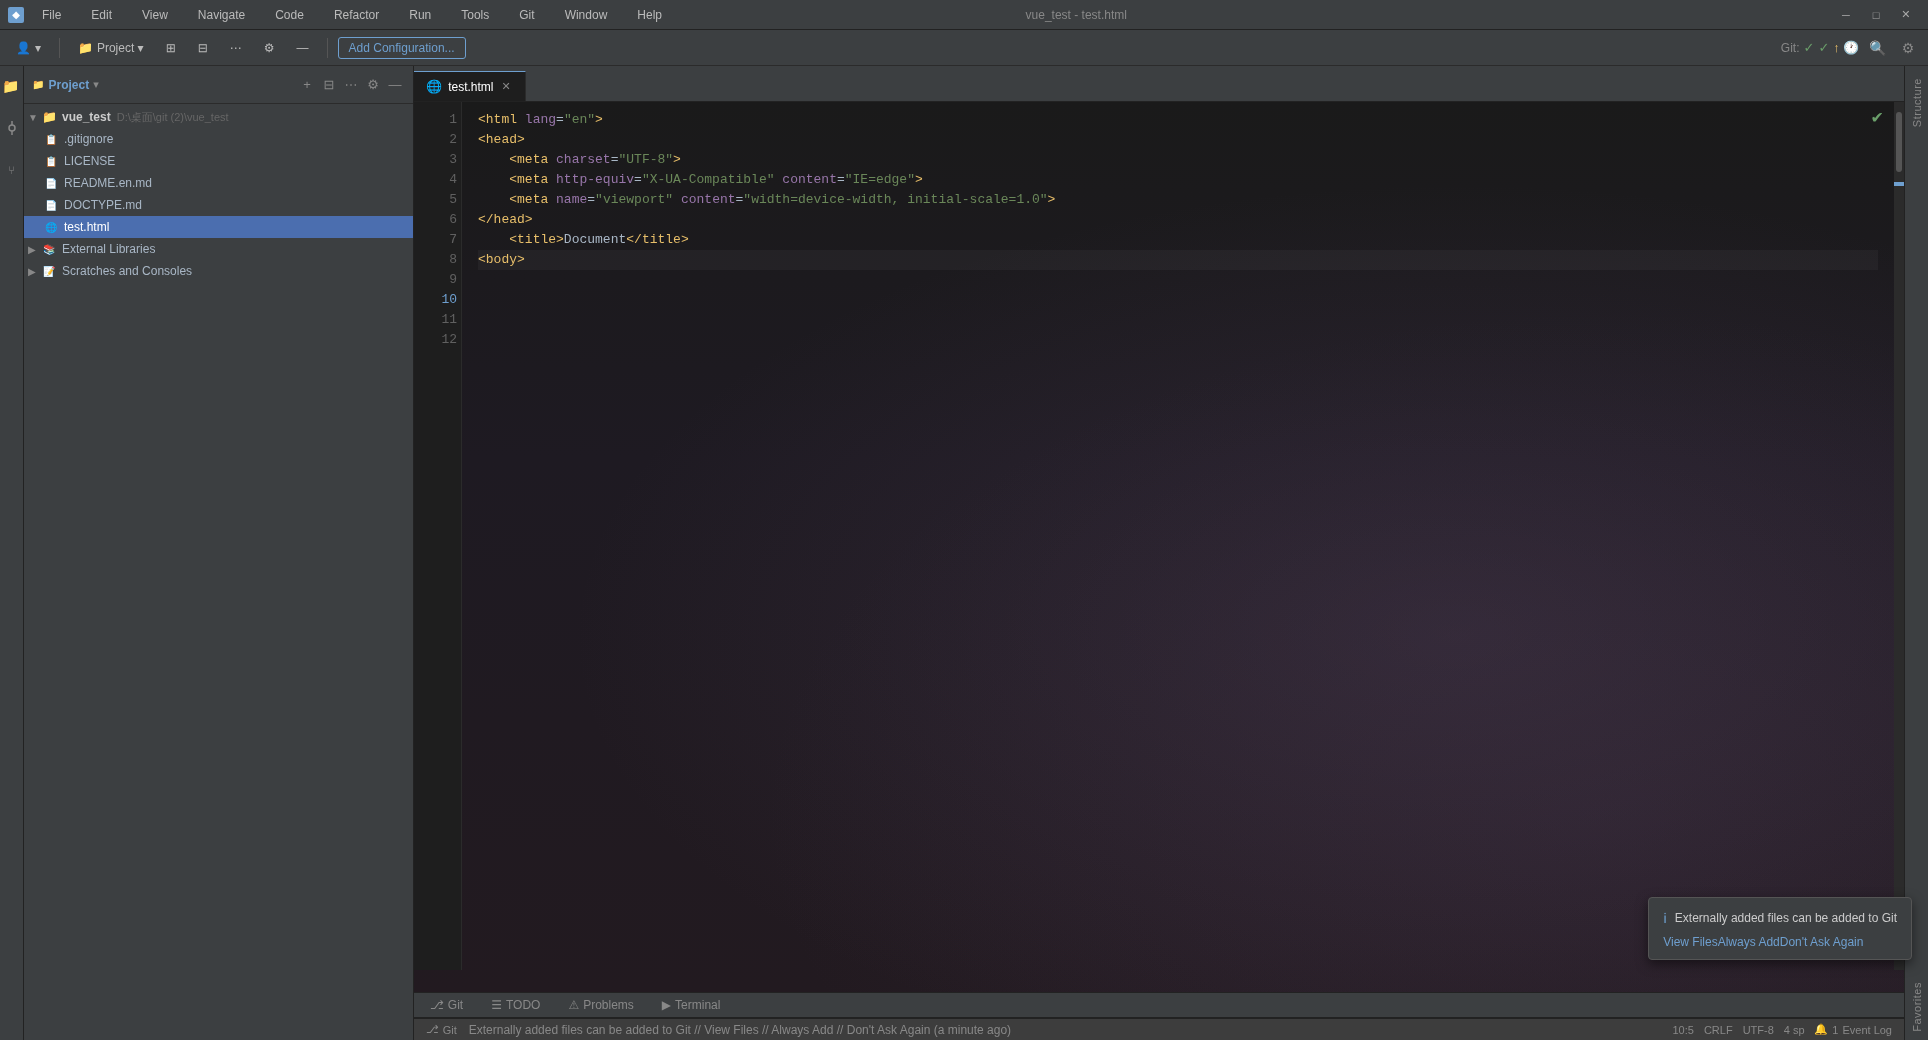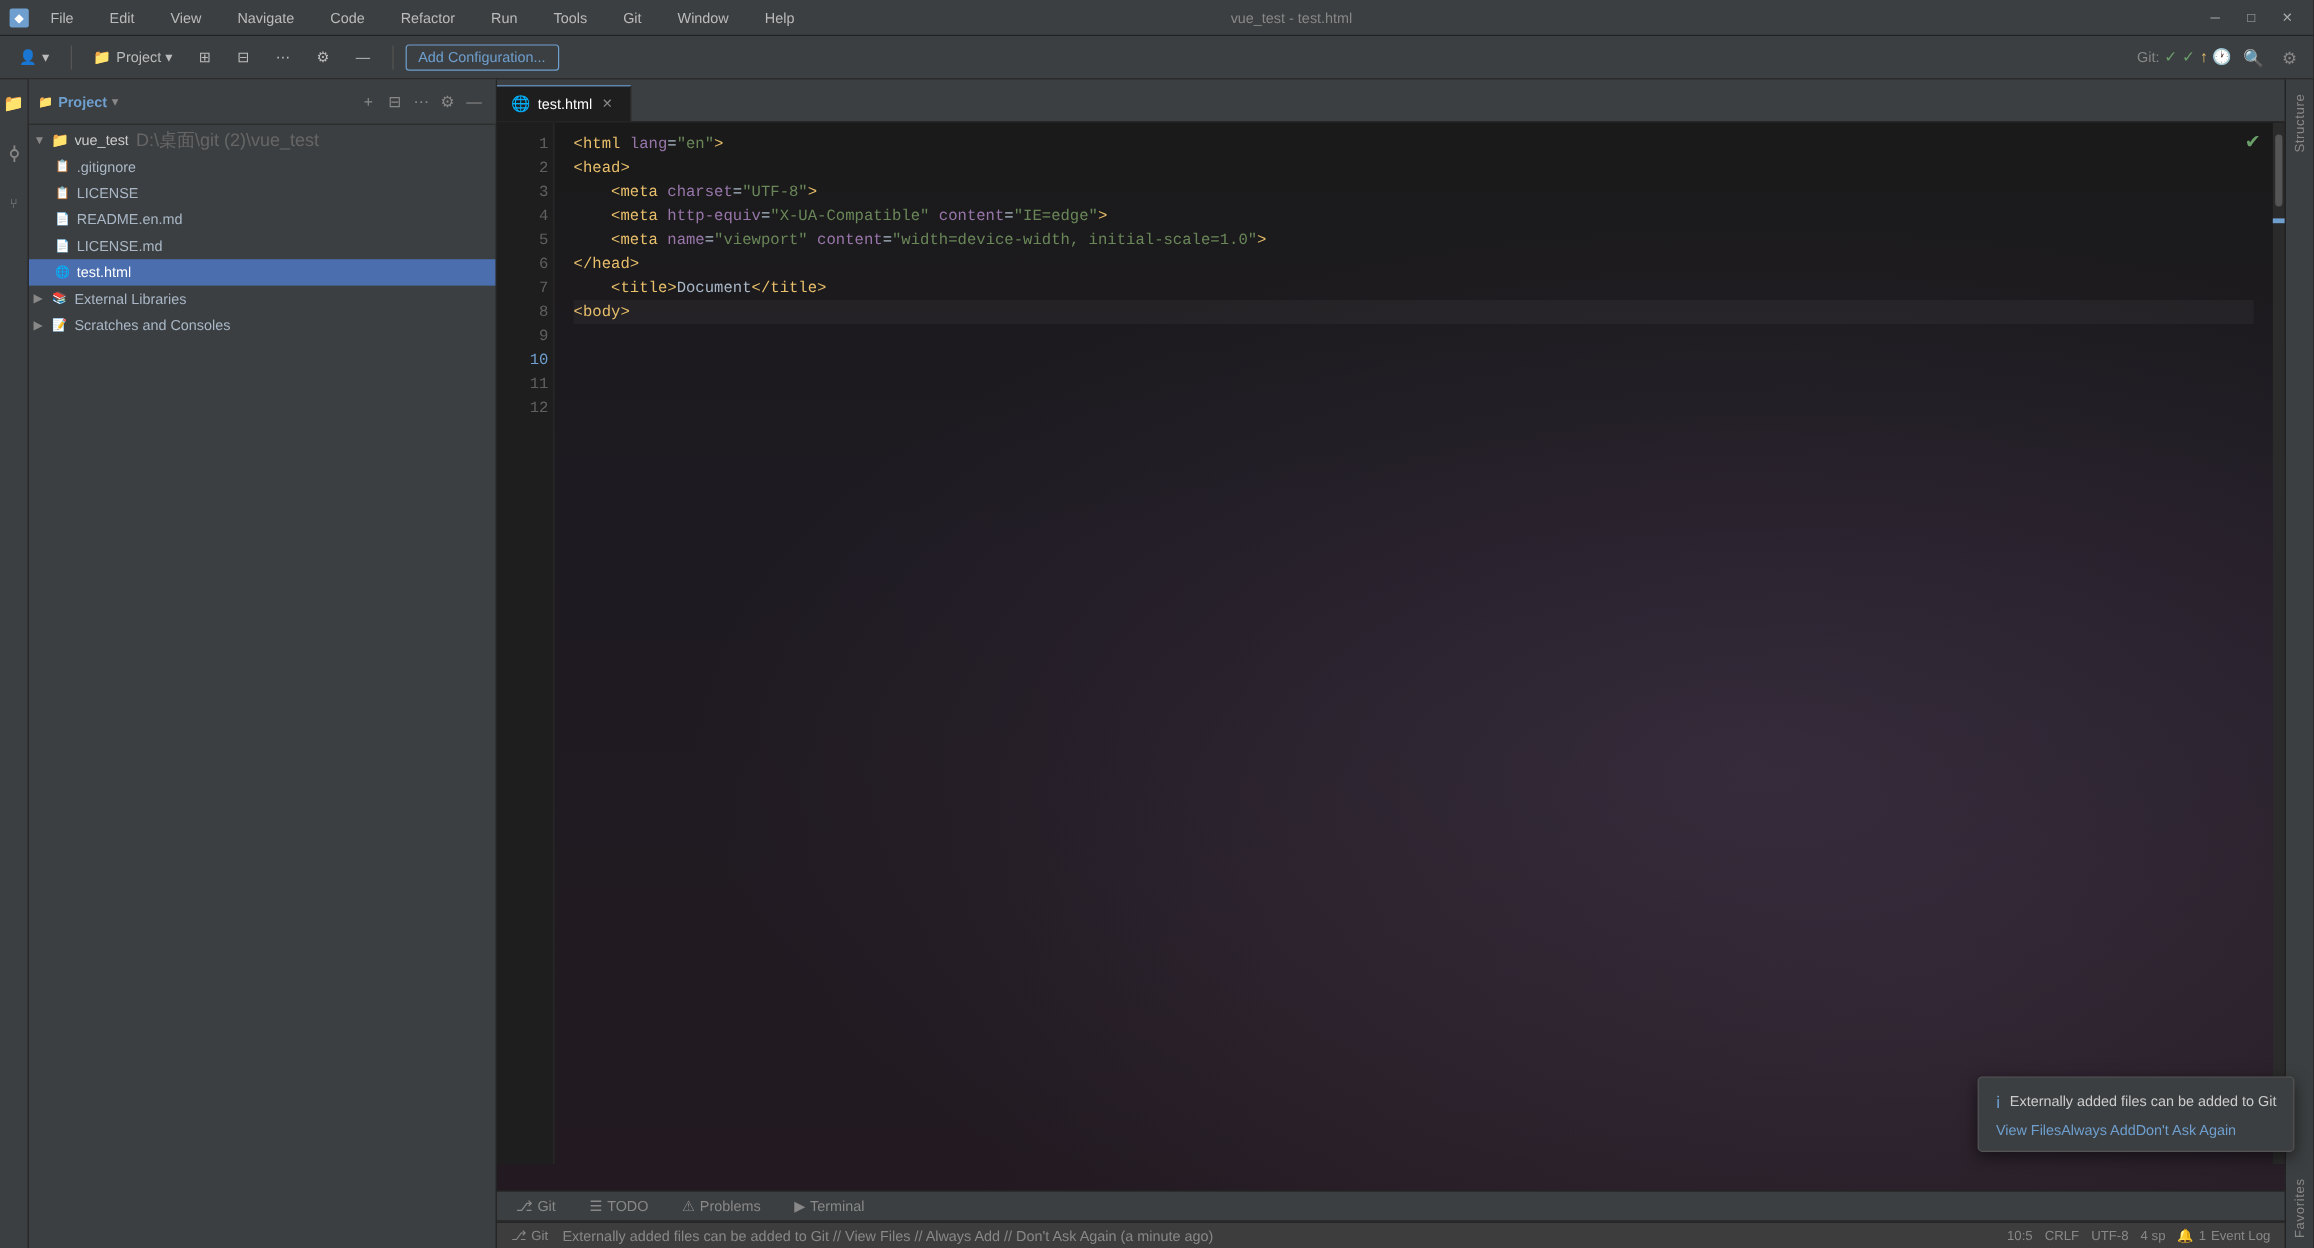--- a/index.html
+++ b/index.html
@@ -177,21 +177,21 @@
       margin-right: 2px;
       flex-shrink: 0;
     }
     .tree-item .item-label {
       font-size: 12px;
       white-space: nowrap;
       overflow: hidden;
       text-overflow: ellipsis;
     }
     .tree-item .item-path {
-      font-size: 15px;
+      font-size: 11px;
       color: #666;
       margin-left: 6px;
     }
 
     
     #editor-area {
       flex: 1;
       display: flex;
       flex-direction: column;
       background: #1e1e1e;
@@ -611,21 +611,21 @@
         <div class="sidebar-header-btn" title="Settings">⚙</div>
         <div class="sidebar-header-btn" title="Minimize">—</div>
       </div>
     </div>
 
     <div id="project-tree">
 
       <div class="tree-item">
         <span class="chevron">▼</span>
         <span class="item-icon" style="color:#e8bf6a;">📁</span>
-        <span class="item-label" style="font-weight:normal;color:#ccc;">vue_test</span>
+        <span class="item-label" style="font-weight:bold;color:#ccc;">vue_test</span>
         <span class="item-path">D:\桌面\git (2)\vue_test</span>
       </div>
 
       <div class="tree-item">
         <span style="width:16px"></span>
         <span class="item-icon" style="color:#a9b7c6;font-size:10px;">📋</span>
         <span class="item-label">.gitignore</span>
       </div>
 
       <div class="tree-item">
@@ -636,21 +636,21 @@
 
       <div class="tree-item">
         <span style="width:16px"></span>
         <span class="item-icon" style="color:#6e9fcf;font-size:10px;">📄</span>
         <span class="item-label">README.en.md</span>
       </div>
 
       <div class="tree-item">
         <span style="width:16px"></span>
         <span class="item-icon" style="color:#6e9fcf;font-size:10px;">📄</span>
-        <span class="item-label">LICENSE.md</span>
+        <span class="item-label">DOCTYPE.md</span>
       </div>
 
       <div class="tree-item selected">
         <span style="width:16px"></span>
         <span class="item-icon" style="font-size:10px;">🌐</span>
         <span class="item-label">test.html</span>
       </div>
 
       <div class="tree-item">
         <span class="chevron">▶</span>

